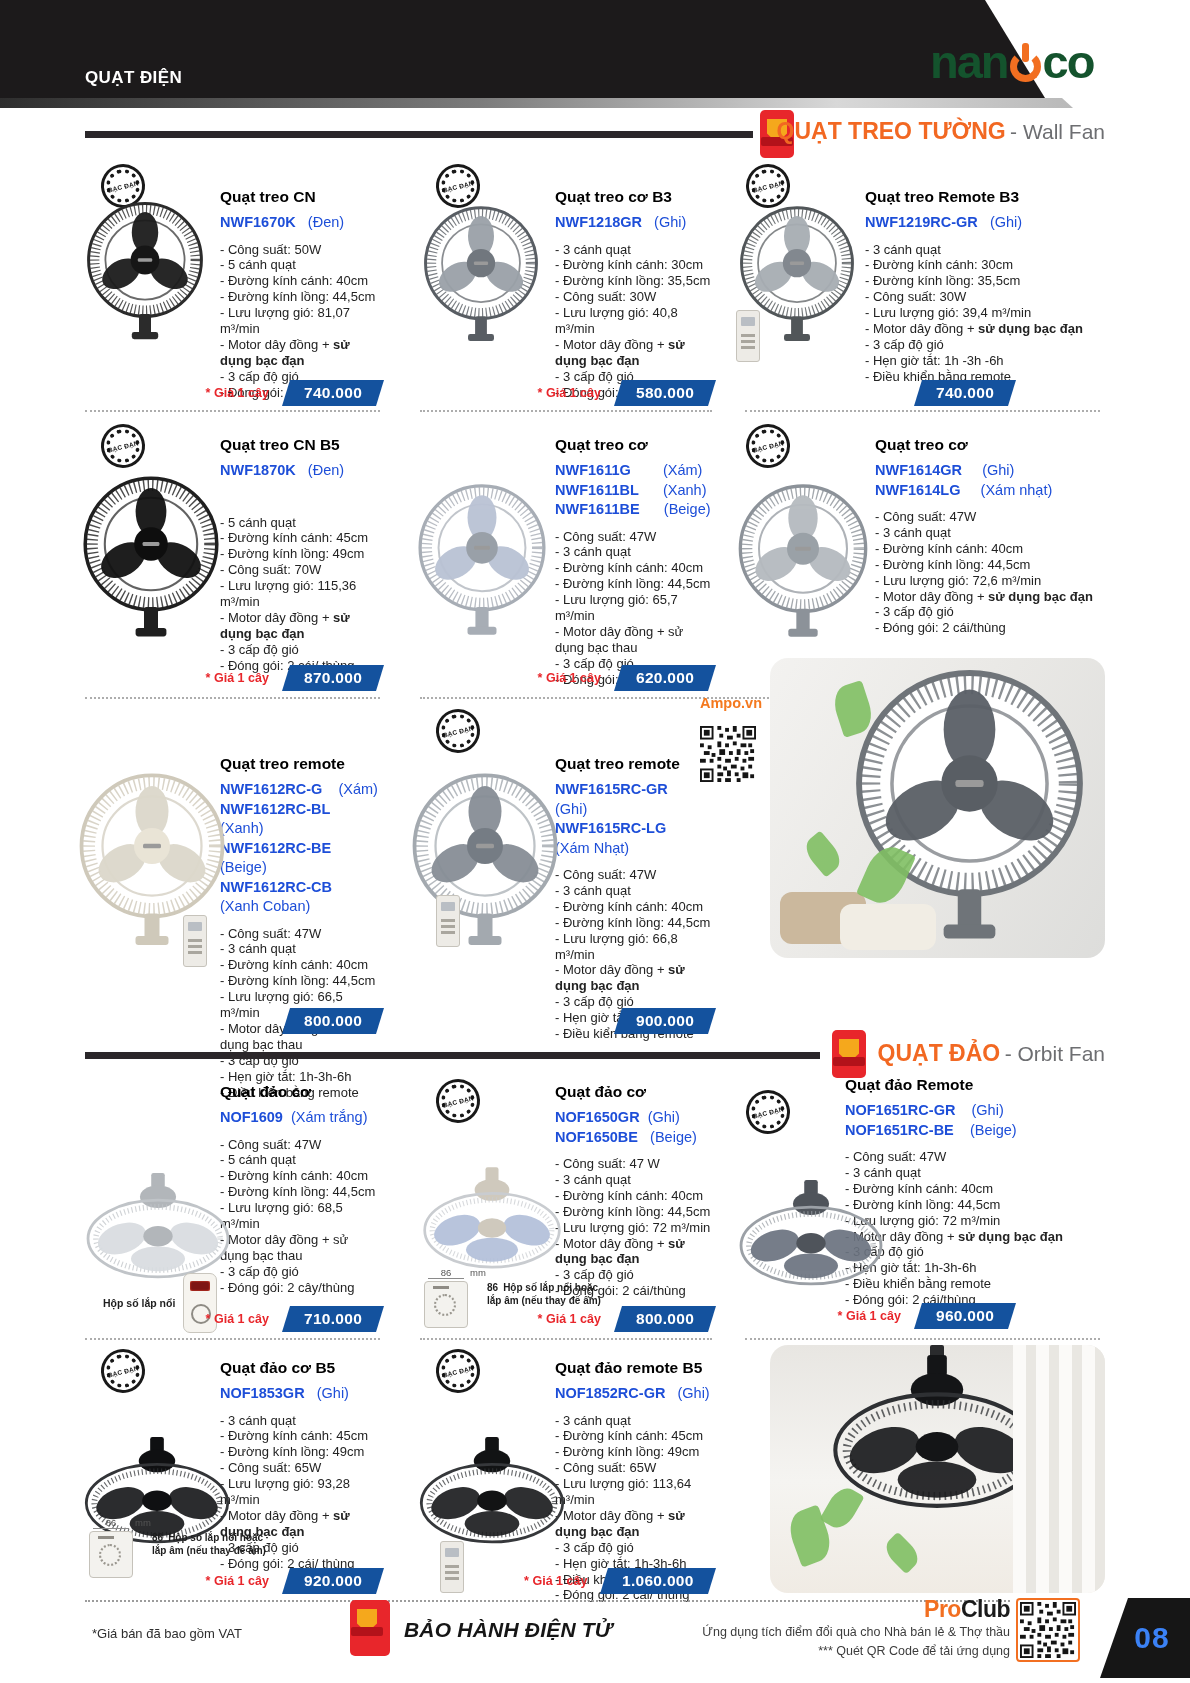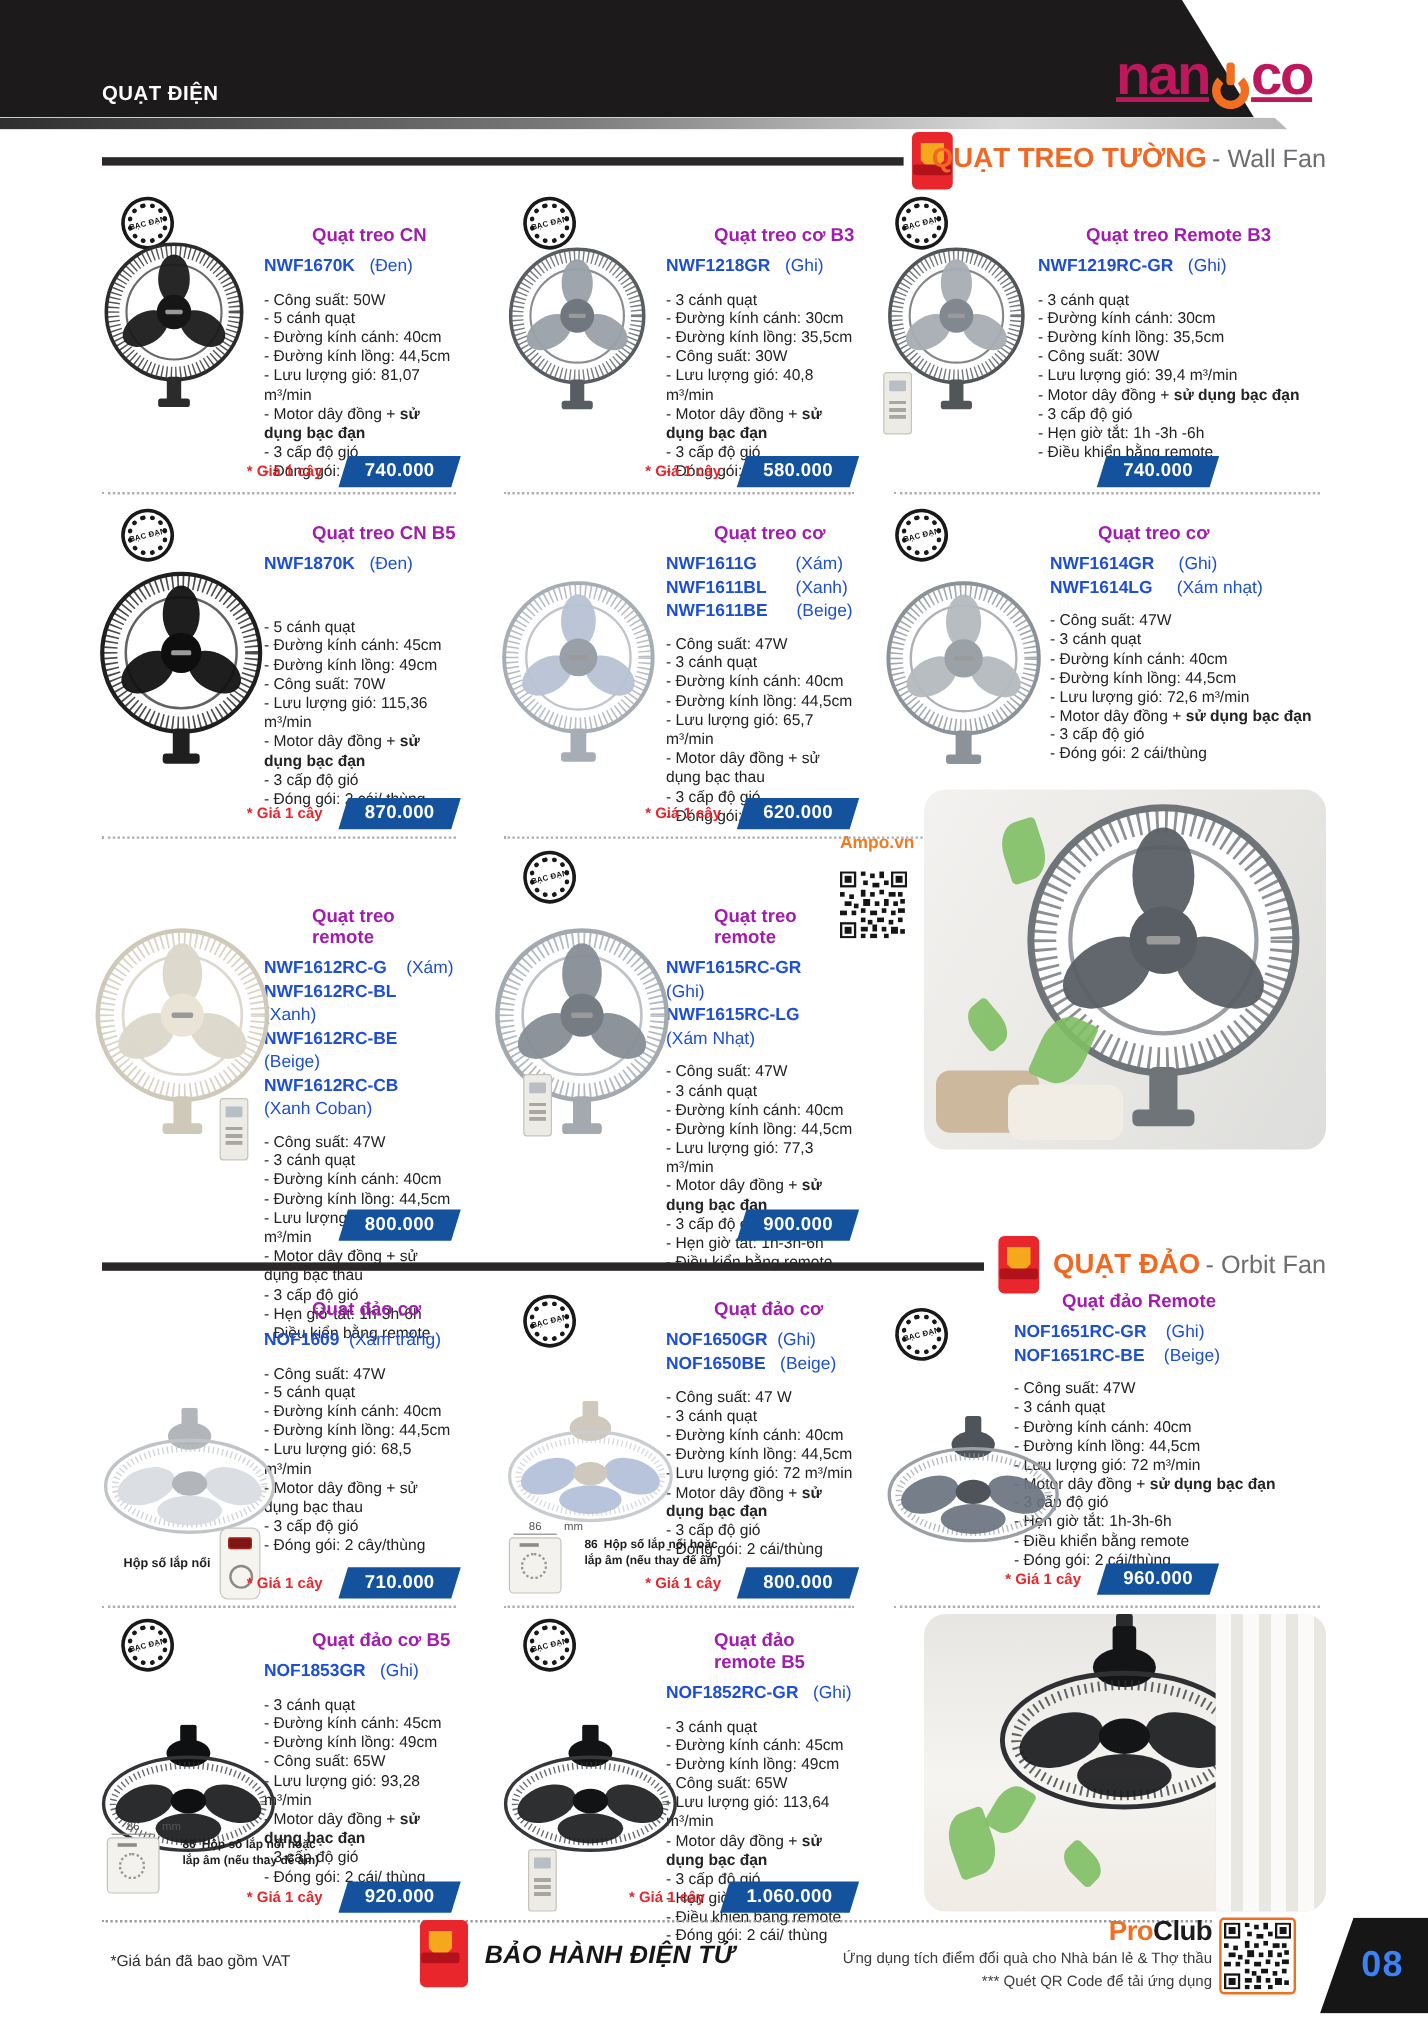--- a/index.html
+++ b/index.html
@@ -6,21 +6,21 @@
   body{font-family:"Liberation Sans",sans-serif;color:#222;}
   #page{position:relative;width:1190px;height:1683px;background:#fff;overflow:hidden;margin:0 auto;}
 
   
   .hdr-black{position:absolute;left:0;top:0;width:1045px;height:98px;background:#1c1a1b;
     clip-path:polygon(0 0,985px 0,1045px 98px,0 98px);}
   .hdr-grad{position:absolute;left:0;top:98px;width:1073px;height:10px;
     background:linear-gradient(90deg,#2e2e2e 0%,#7c7c7c 45%,#d8d8d8 78%,#b9b9b9 100%);
     clip-path:polygon(0 0,1062px 0,1073px 10px,0 10px);}
   .hdr-tag{position:absolute;left:85px;top:68px;color:#fff;font-size:17px;font-weight:bold;letter-spacing:.4px;}
-  .logo{position:absolute;left:930px;top:34px;color:#be185d;font-size:47px;font-weight:800;letter-spacing:-2px;display:flex;align-items:flex-end;text-decoration:underline;}
+  .logo{position:absolute;left:930px;top:34px;color:#14532d;font-size:47px;font-weight:800;letter-spacing:-2px;display:flex;align-items:center;}
   .logo-power{display:inline-block;width:31px;height:37px;position:relative;margin:0 2px;}
   .logo-power::before{content:"";position:absolute;left:0;top:8px;width:17px;height:17px;border:7px solid #f26f21;border-radius:50%;border-top-color:transparent;}
   .logo-power::after{content:"";position:absolute;left:12px;top:0;width:7px;height:19px;background:#f26f21;border-radius:3px;}
 
   
   .sec-rule{position:absolute;height:7px;background:#2b272a;}
   .sec-title{position:absolute;text-align:right;white-space:nowrap;}
   .sec-main{color:#f26822;font-size:23px;font-weight:800;}
   .sec-sub{color:#6d6e71;font-size:21px;font-weight:400;}
   .wbadge{position:absolute;width:34px;height:48px;background:#e8262b;border-radius:5px;}
@@ -31,21 +31,21 @@
   
   .card{position:absolute;}
   .bearing{position:absolute;left:16px;top:4px;width:44px;height:44px;border-radius:50%;
     background:#fff;border:3px solid #191919;transform:rotate(-14deg);box-sizing:border-box;}
   .bearing::before{content:"";position:absolute;inset:2px;border-radius:50%;border:4px dotted #191919;}
   .bearing span{position:absolute;inset:0;display:flex;align-items:center;justify-content:center;
     font-size:6.5px;font-weight:bold;color:#111;letter-spacing:.2px;}
   .fan{position:absolute;}
   .info{margin-left:135px;}
   .pt8{padding-top:8px}.pt14{padding-top:14px}.pt16{padding-top:16px}.pt28{padding-top:28px}.pt50{padding-top:50px}
-  .pname{font-size:15.5px;font-weight:bold;color:#a21caf;margin-bottom:7px;margin-left:40px;}
+  .pname{font-size:15.5px;font-weight:bold;color:#000000;margin-bottom:7px;}
   .models{margin-bottom:9px;white-space:pre-wrap;}
   .models div{font-size:14.5px;line-height:19.5px;color:#1d4ed8;}
   .models b{font-weight:bold;}
   .specs div{font-size:13px;line-height:15.9px;color:#232323;}
   .specs b{font-weight:bold;}
   .gap-lg{margin-top:34px;}
   .price-row{position:absolute;right:0;bottom:0;display:flex;align-items:center;gap:17px;height:28px;}
   .price-right{right:93px;}
   .plabel{color:#e8262b;font-size:12.5px;font-weight:bold;white-space:nowrap;}
   .pbar{display:inline-block;background:#14529e;transform:skewX(-17deg);padding:4px 18px;}
@@ -415,21 +415,21 @@
       </svg>
     <div class="remote" style="left:16px;top:190px"></div>
     <div class="info pt50">
       <div class="pname">Quạt treo remote</div>
       <div class="models"><div><span></span><b>NWF1615RC-GR</b><span>   (Ghi)</span></div><div><span></span><b>NWF1615RC-LG</b><span>   (Xám Nhạt)</span></div></div>
       <div class="specs">
           <div><span>- Công suất: 47W</span></div>
           <div><span>- 3 cánh quạt</span></div>
           <div><span>- Đường kính cánh: 40cm</span></div>
           <div><span>- Đường kính lồng: 44,5cm</span></div>
-          <div><span>- Lưu lượng gió: 77,3 m³/min</span></div>
+          <div><span>- Lưu lượng gió: 66,8 m³/min</span></div>
           <div><span>- Motor dây đồng + </span><b>sử dụng bạc đạn</b><span></span></div>
           <div><span>- 3 cấp độ gió</span></div>
           <div><span>- Hẹn giờ tắt: 1h-3h-6h</span></div>
           <div><span>- Điều kiển bằng remote</span></div>
         </div>
     </div>
     <div class="price-row">
       <span class="plabel"></span>
       <span class="pbar"><i>900.000</i></span>
     </div>

